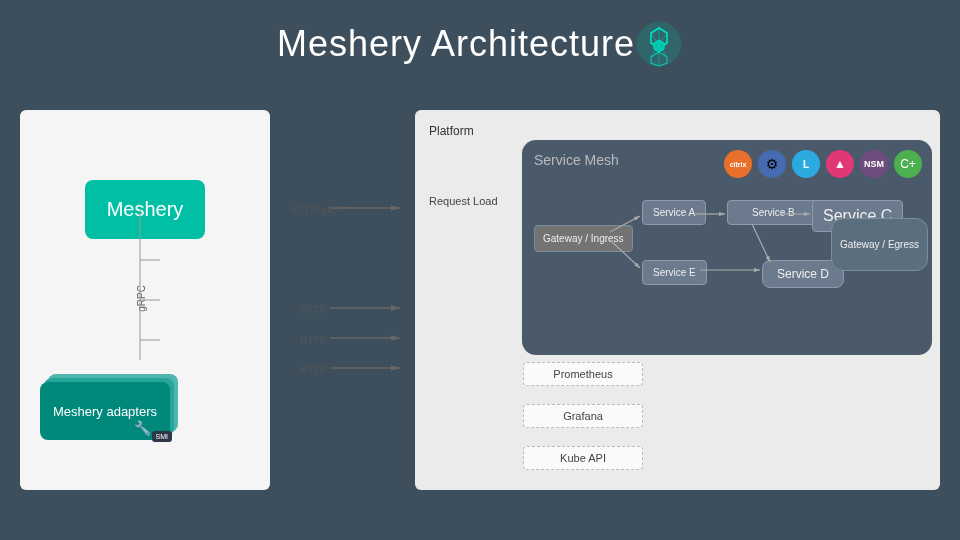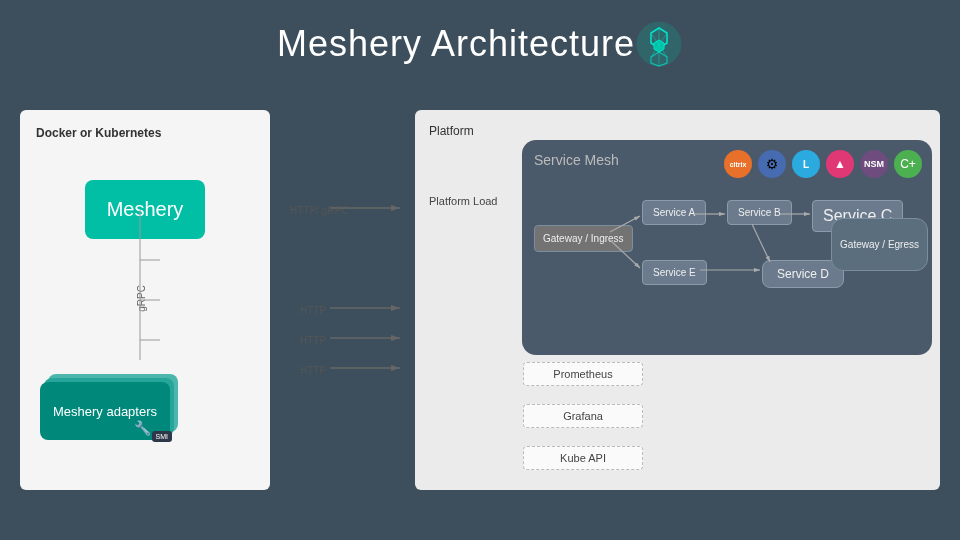--- a/index.html
+++ b/index.html
@@ -76,21 +76,20 @@
     <polygon points="24,32 32,37 32,43 24,46 16,43 16,37" fill="none" stroke="#00e5cc" stroke-width="1.2" opacity="0.7"></polygon>
     <line x1="24" y1="8" x2="24" y2="46" stroke="#00e5cc" stroke-width="0.8" opacity="0.5"></line>
     <line x1="16" y1="13" x2="32" y2="37" stroke="#00e5cc" stroke-width="0.8" opacity="0.5"></line>
     <line x1="32" y1="13" x2="16" y2="37" stroke="#00e5cc" stroke-width="0.8" opacity="0.5"></line>
   </svg>
 </div>
 
 <div style="position:absolute;top:110px;left:20px;right:20px;bottom:20px;">
 
   <div class="left-panel" style="position:absolute;left:0;top:0;width:240px;height:380px;">
-    <div class="panel-title">Docker or Kubernetes</div>
 
     <div style="position:absolute;top:50px;left:50%;transform:translateX(-50%);">
       <div class="meshery-box">
         <span>Meshery</span>
       </div>
     </div>
 
     <div style="position:absolute;top:175px;left:116px;writing-mode:vertical-rl;transform:rotate(180deg);font-size:10px;color:#666;">gRPC</div>
 
     <svg style="position:absolute;top:90px;left:100px;width:60px;height:180px;">
@@ -134,21 +133,21 @@
         <marker id="arrowhead" markerWidth="6" markerHeight="4" refX="6" refY="2" orient="auto">
           <polygon points="0 0, 6 2, 0 4" fill="#666"></polygon>
         </marker>
       </defs>
     </svg>
   </div>
 
   <div style="position:absolute;left:395px;top:0;right:0;height:380px;background:#ebebeb;border-radius:6px;padding:14px;">
     <div style="font-size:12px;font-weight:400;color:#333;margin-bottom:8px;">Platform</div>
 
-    <div style="position:absolute;top:85px;left:14px;font-size:11px;color:#444;">Platform Load</div>
+    <div style="position:absolute;top:85px;left:14px;font-size:11px;color:#444;">Request Load</div>
 
     <svg style="position:absolute;top:0;left:0;width:100%;height:100%;">
 
       <line x1="110" y1="98" x2="150" y2="98" stroke="#555" stroke-width="1.5" marker-end="url(#arr2)"></line>
 
       <line x1="225" y1="90" x2="265" y2="78" stroke="#555" stroke-width="1.5" marker-end="url(#arr2)"></line>
 
       <line x1="225" y1="106" x2="265" y2="125" stroke="#555" stroke-width="1.5" marker-end="url(#arr2)"></line>
 
       <line x1="315" y1="72" x2="345" y2="72" stroke="#555" stroke-width="1.5" marker-end="url(#arr2)"></line>
@@ -189,21 +188,21 @@
       </div>
 
       <div style="position:absolute;top:85px;left:12px;background:#737373;border:1px solid #7a8e9e;border-radius:4px;color:#eee;font-size:10px;padding:7px 8px;text-align:center;">
         <span>Gateway / Ingress</span>
       </div>
 
       <div style="position:absolute;top:60px;left:120px;background:#6b7b8d;border:1px solid #8a9bab;border-radius:4px;color:#eee;font-size:10px;padding:6px 10px;">
         <span>Service A</span>
       </div>
 
-      <div style="position:absolute;top:60px;left:205px;background:#6b7b8d;border:1px solid #8a9bab;border-radius:4px;color:#eee;font-size:10px;padding:6px 10px;">
+      <div style="position:absolute;top:60px;left:205px;background:#6b7b8d;border:1px solid #8a9bab;border-radius:4px;color:#eee;font-size:10px;padding:6px 24px;">
         <span>Service B</span>
       </div>
 
       <div style="position:absolute;top:60px;left:290px;background:#6b7b8d;border:1px solid #8a9bab;border-radius:4px;color:#eee;font-size:16px;padding:6px 10px;">
         <span>Service C</span>
       </div>
 
       <div style="position:absolute;top:120px;left:120px;background:#6b7b8d;border:1px solid #8a9bab;border-radius:4px;color:#eee;font-size:10px;padding:6px 10px;">
         <span>Service E</span>
       </div>

